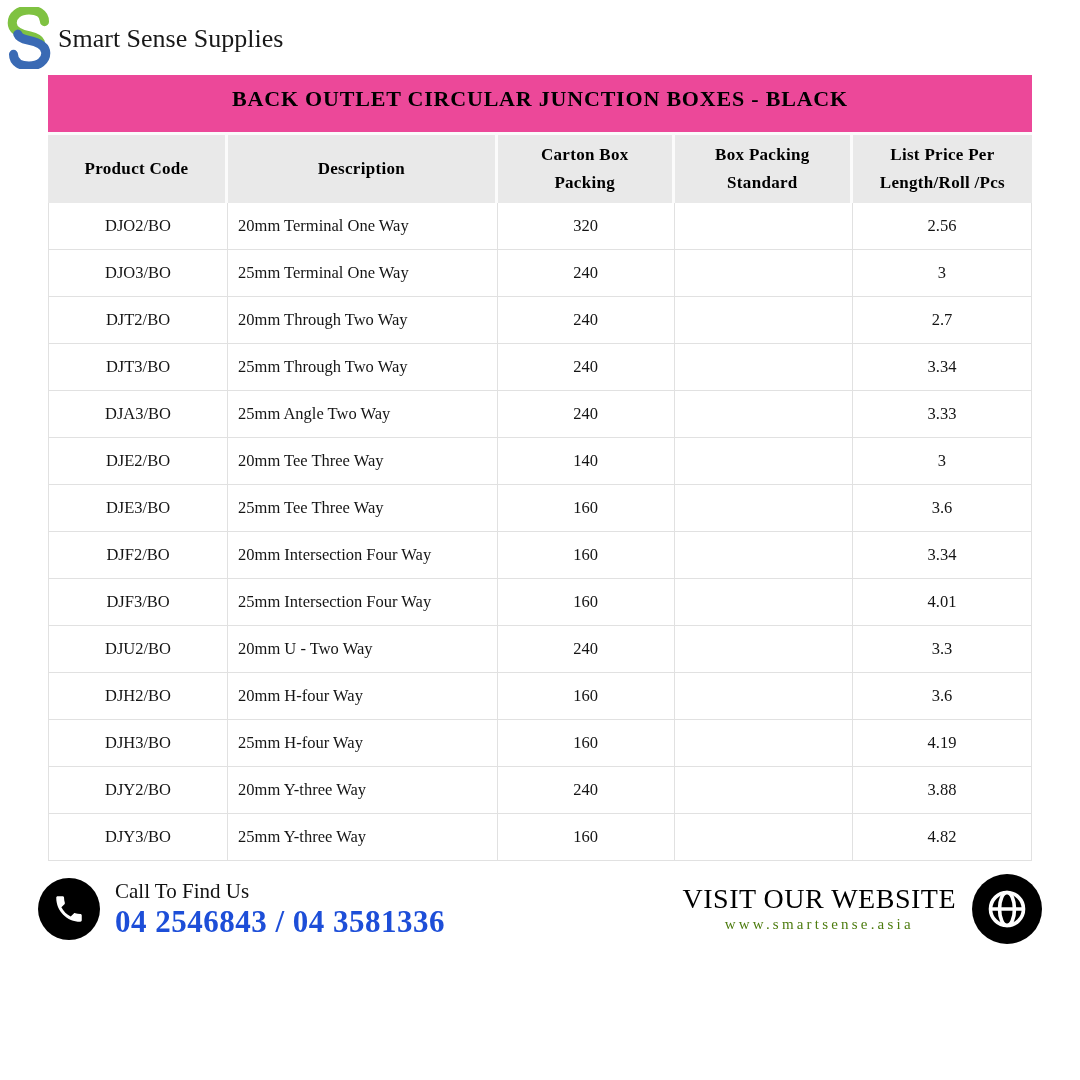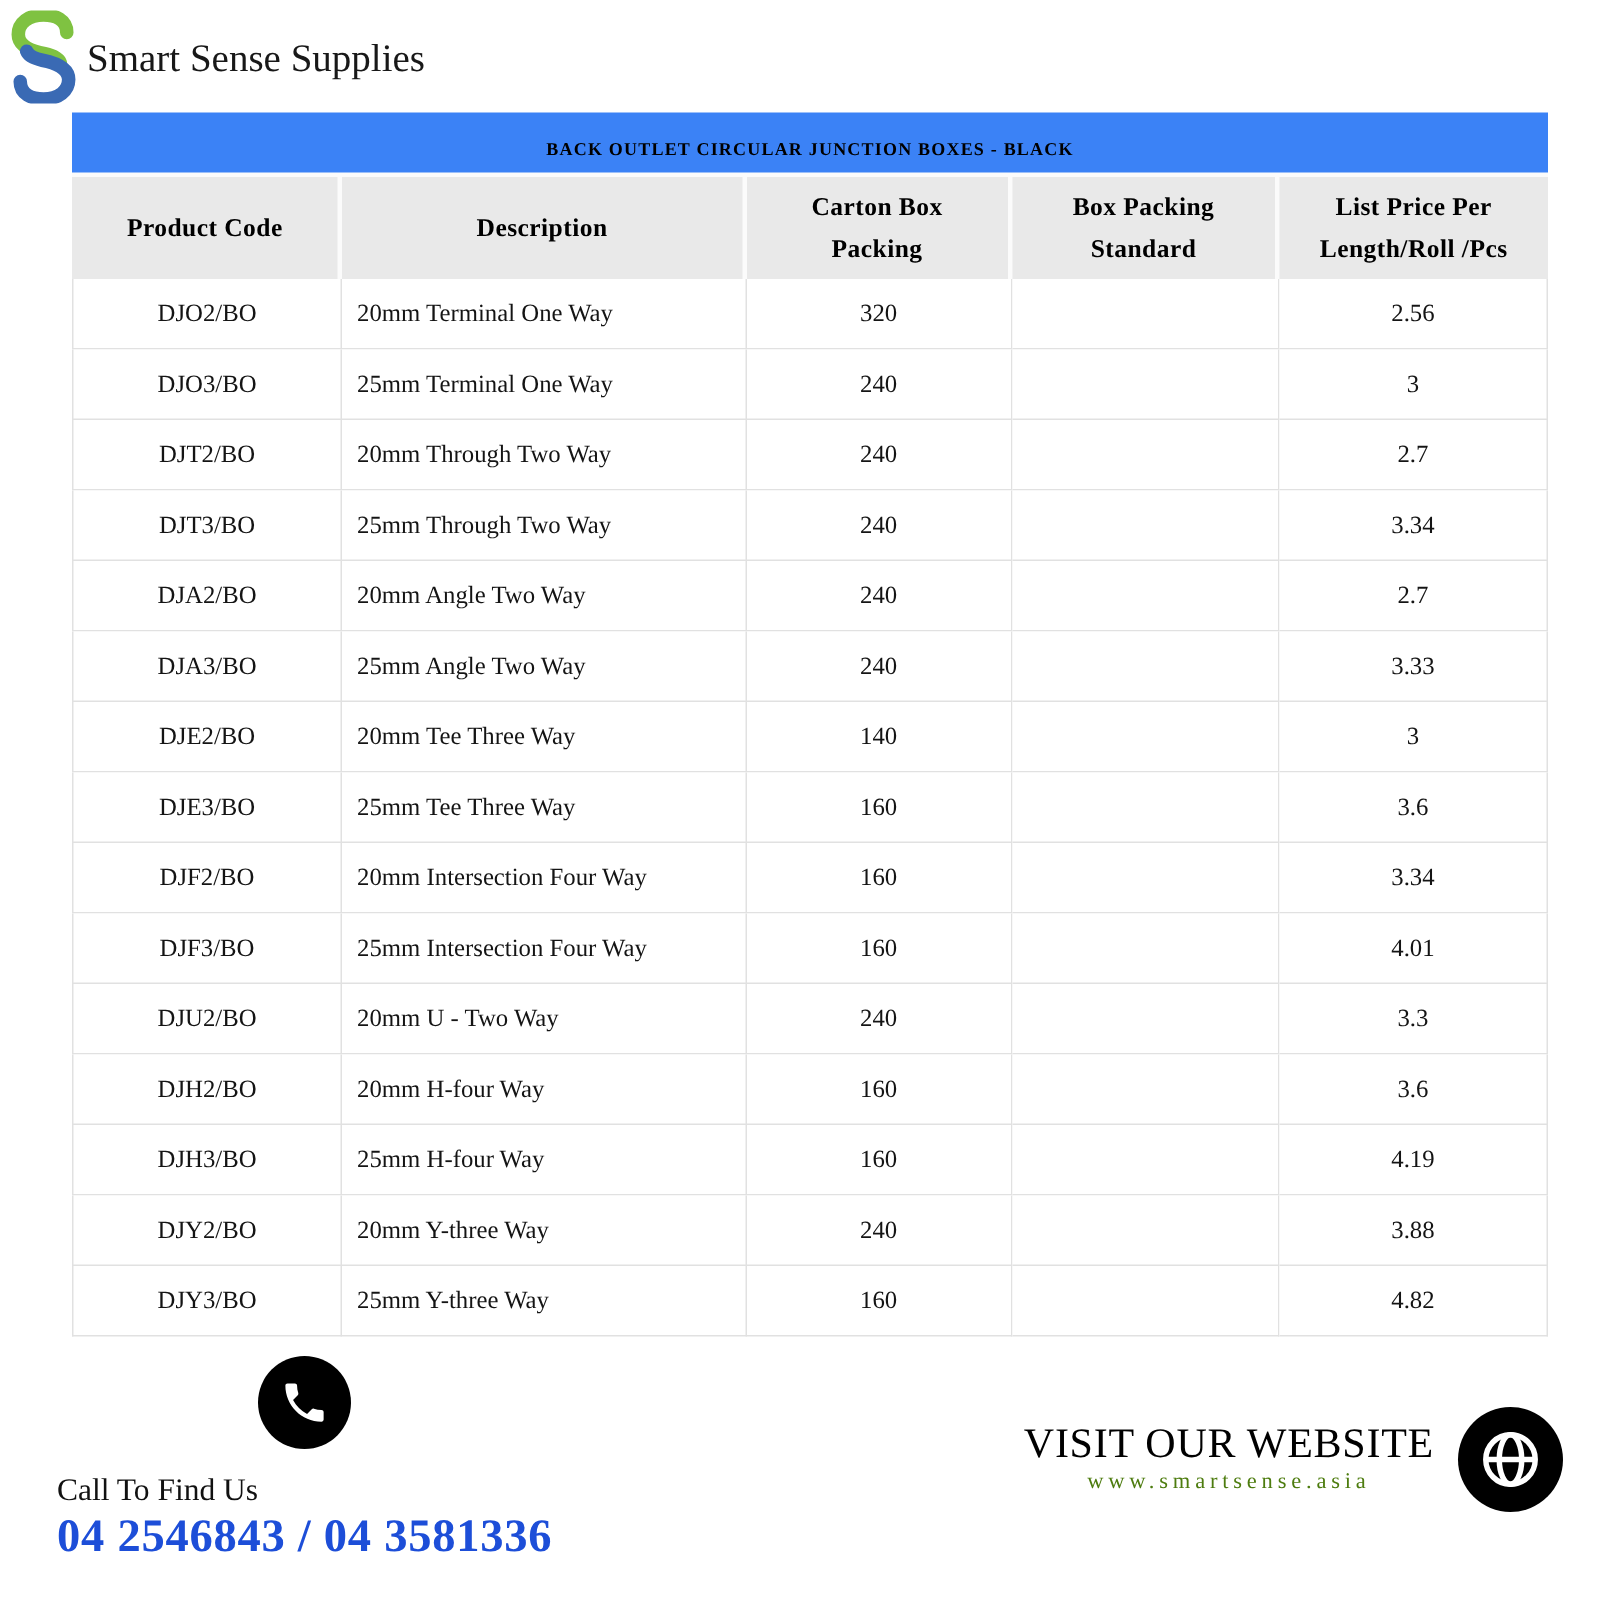--- a/index.html
+++ b/index.html
@@ -6,22 +6,22 @@
   html,body { width:1080px; height:1080px; background:#ffffff; font-family:"Liberation Serif", serif; color:#141414; }
 
   
   .brand { display:flex; flex-direction:row; align-items:center; padding-top:7px; }
   .logo-svg { width:58px; height:62px; display:block; }
   .brand-name { font-size:26px; color:#181818; margin-top:1px; }
 
   
   .price-table { margin:6px 48px 0 48px; }
   .table-title {
-    background:#3b82f6; height:43px; line-height:48px; text-align:center;
-    font-weight:bold; font-size:12px; letter-spacing:0.8px; color:#000;
+    background:#ec4899; height:60px; line-height:48px; text-align:center;
+    font-weight:bold; font-size:22px; letter-spacing:0.8px; color:#000;
     border-bottom:3px solid #fbfbfb;
   }
   table { width:100%; border-collapse:separate; border-spacing:0; table-layout:fixed; }
   thead th {
     background:#e9e9e9; height:68px; font-size:17px; font-weight:bold; color:#000;
     text-align:center; vertical-align:middle; border-right:3px solid #fbfbfb; letter-spacing:0.3px;
   }
   thead th:last-child { border-right:none; }
   thead th .hspan { display:inline-block; line-height:1.65; }
   thead th:nth-child(3) .hspan { max-width:120px; }
@@ -29,21 +29,21 @@
   thead th:nth-child(5) .hspan { max-width:165px; }
   tbody td {
     background:#fff; height:47px; font-size:16.5px; text-align:center; vertical-align:middle;
     border-bottom:1px solid #e1e1e1; border-right:1px solid #e1e1e1; color:#141414;
   }
   tbody td:first-child { border-left:1px solid #e1e1e1; }
   tbody td.c-desc { text-align:left; padding-left:10px; }
 
   
   .footer { display:flex; justify-content:space-between; align-items:center; padding:13px 38px 0 38px; }
-  .foot-left { display:flex; align-items:center; gap:15px;flex-direction:column; }
+  .foot-left { display:flex; align-items:center; gap:15px; }
   .foot-right { display:flex; align-items:center; gap:16px; }
   .icon-circle { border-radius:50%; background:#000; display:flex; align-items:center; justify-content:center; flex:0 0 auto; }
   .phone-circle { width:62px; height:62px; }
   .globe-circle { width:70px; height:70px; }
   .call-label { font-size:21px; color:#111; line-height:1.2; }
   .phone-numbers { font-size:31px; font-weight:bold; color:#1d4ed8; letter-spacing:0.5px; line-height:1.15; }
   .visit-block { text-align:center; }
   .visit-label { font-size:28px; font-weight:normal; color:#000; letter-spacing:0.5px; line-height:1.15; }
   .website-url { font-size:15px; color:#4d7c0f; letter-spacing:3.2px; line-height:1.3; }
 </style>
@@ -103,27 +103,20 @@
   </tr>
 
   <tr>
     <td class="c-code">DJT3/BO</td>
     <td class="c-desc">25mm Through Two Way</td>
     <td class="c-carton">240</td>
     <td class="c-std"></td>
     <td class="c-price">3.34</td>
   </tr>
 
-  <tr>
-    <td class="c-code">DJA2/BO</td>
-    <td class="c-desc">20mm Angle Two Way</td>
-    <td class="c-carton">240</td>
-    <td class="c-std"></td>
-    <td class="c-price">2.7</td>
-  </tr>
 
   <tr>
     <td class="c-code">DJA3/BO</td>
     <td class="c-desc">25mm Angle Two Way</td>
     <td class="c-carton">240</td>
     <td class="c-std"></td>
     <td class="c-price">3.33</td>
   </tr>
 
   <tr>

